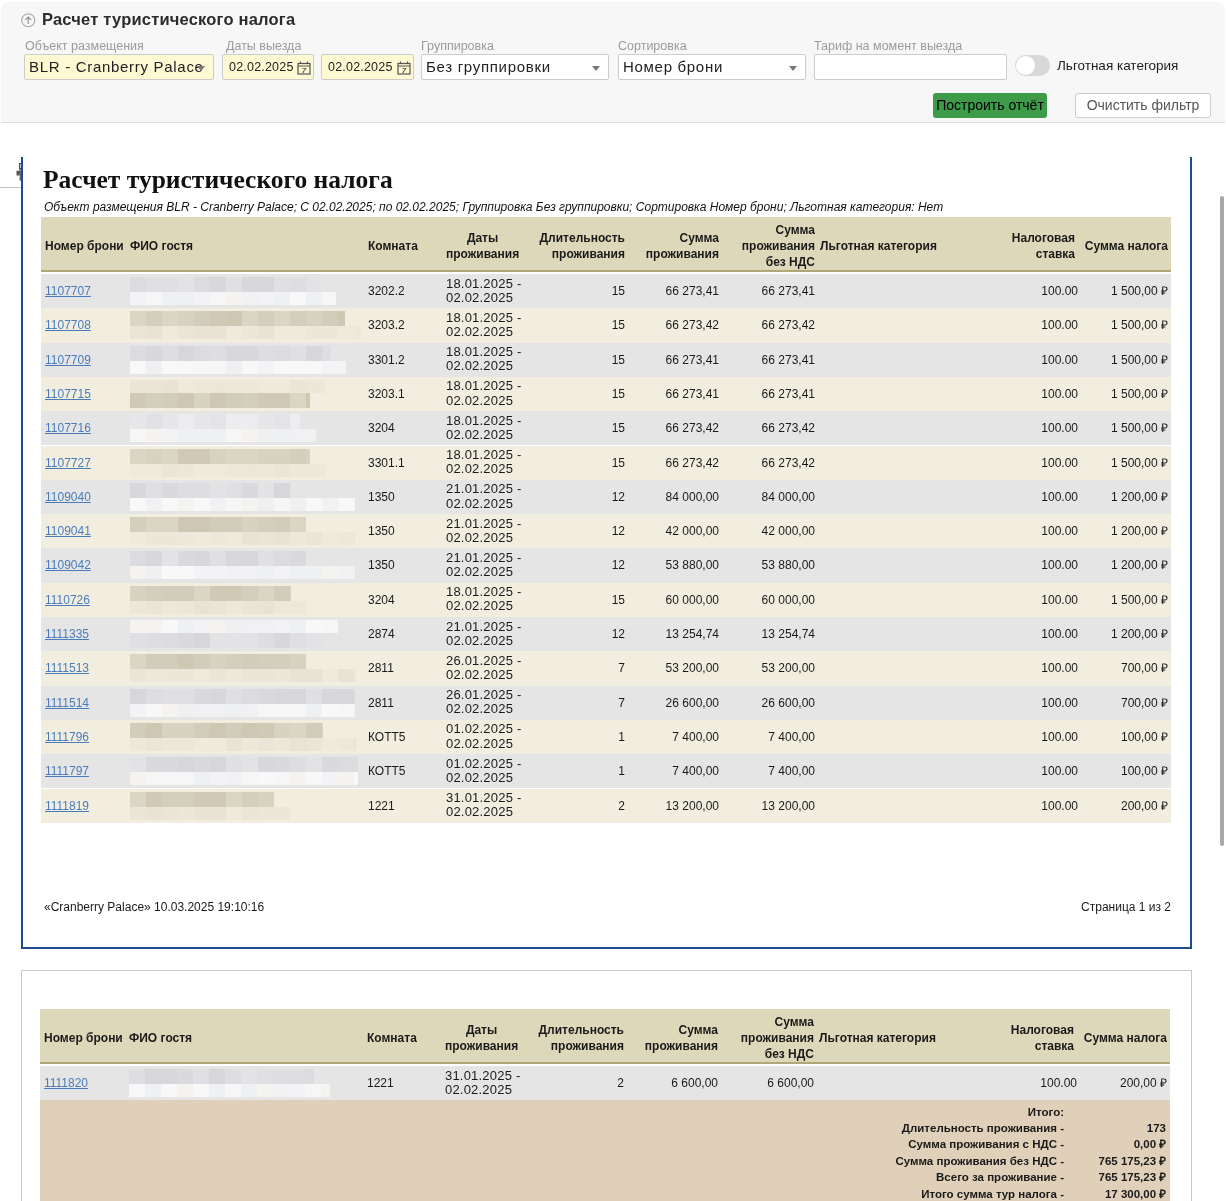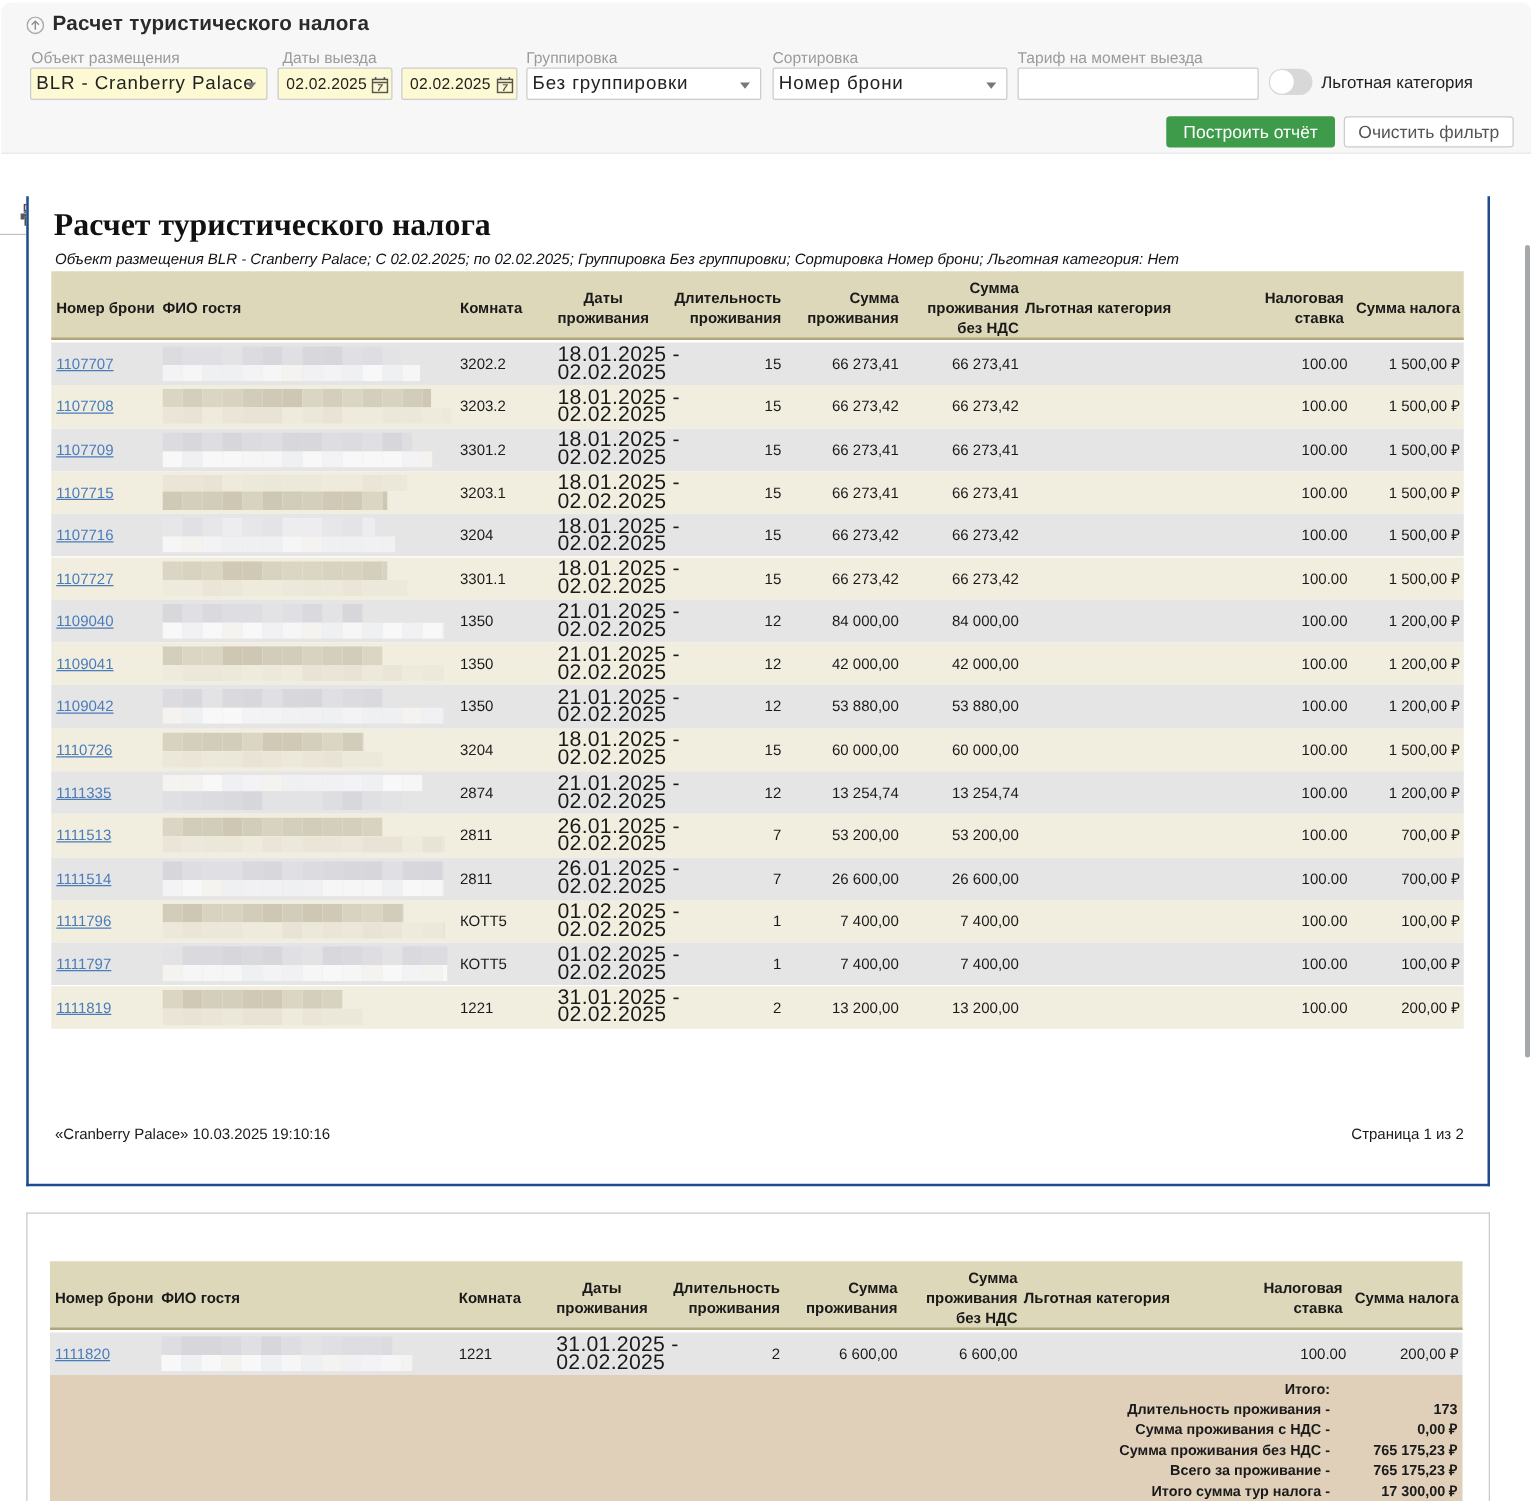--- a/index.html
+++ b/index.html
@@ -13,21 +13,21 @@
   background:#fff; font-size:15px; letter-spacing:0.7px; color:#222; line-height:24px; padding-left:4px; }
 .yellow { background:#fdf9d3; }
 .dt { font-size:12.5px; padding-left:6px; letter-spacing:0.2px; }
 .caret { position:absolute; right:8px; top:11px; width:0; height:0;
   border-left:4px solid transparent; border-right:4px solid transparent; border-top:5px solid #777; }
 .calico { position:absolute; right:2px; top:6px; }
 .toggle { position:absolute; left:1014px; top:53px; width:35px; height:21px; background:#d8d8d8; border-radius:11px; }
 .knob { position:absolute; left:1px; top:1px; width:19px; height:19px; background:#fff; border-radius:50%; }
 .toglbl { position:absolute; left:1056px; top:56px; font-size:13.5px; color:#1d1d1d; }
 .btn { position:absolute; top:91px; height:25px; border-radius:3px; font-size:14px; text-align:center; }
-.btn-green { left:932px; width:135px; background:#3d9b49; color:#ffffff; line-height:25px; }
+.btn-green { left:932px; width:114px; background:#3d9b49; color:#000000; line-height:25px; }
 .btn-white { left:1074px; width:136px; background:#fff; color:#555; border:1px solid #ccc; line-height:23px; }
 .toolbar { position:absolute; left:0; top:124px; width:1112px; height:32px; background:#fff;
   border-bottom:1px solid #c2c2c2;margin-top:32px; }
 .titem { position:absolute; top:0; height:32px; display:flex; align-items:center; font-size:12.5px; color:#333; }
 .tsep { position:absolute; top:3px; width:1px; height:26px; background:#ccc; }
 .page1 { position:absolute; left:21px; top:157px; width:1171px; height:792px; background:#fff;
   border:2px solid #1d4b8c; border-top:none; }
 .page2 { position:absolute; left:21px; top:970px; width:1171px; height:232px; background:#fff;
   border:1px solid #c9c9c9; border-bottom:none; overflow:hidden; }
 .rtitle { position:absolute; left:20px; top:8px; font-family:"Liberation Serif", serif;
@@ -45,21 +45,21 @@
 .hc6 { right:452px; top:13px; text-align:right; }
 .hc7 { right:356px; top:5px; text-align:right; }
 .hc8 { left:779px; top:21px; }
 .hc9 { right:96px; top:13px; text-align:right; }
 .hc10 { right:3px; top:21px; }
 .tbody { position:absolute; left:0; width:1130px; }
 .row { position:absolute; left:0; width:1130px; height:34.3px; font-size:12px; color:#1a1a1a; background:#e5e5e5; }
 .row.beige { background:#f1eee0;padding-left:25px; }
 .lnk { position:absolute; left:4px; top:10px; color:#4a7cba; text-decoration:underline; }
 .room { position:absolute; left:327px; top:10px; }
-.dates { position:absolute; left:405px; top:2.5px; line-height:14.2px; font-size:17px; letter-spacing:0.2px; }
+.dates { position:absolute; left:405px; top:2.5px; line-height:14.2px; font-size:13px; letter-spacing:0.2px; }
 .num { position:absolute; text-align:right; top:10px; }
 .rub { font-style:normal; line-height:0; }
 .c5 { right:546px; }
 .c6 { right:452px; }
 .c7 { right:356px; }
 .c9 { right:93px; }
 .c10 { right:3px; }
 .pfoot { position:absolute; font-size:12px; color:#1a1a1a; }
 .totals { position:absolute; left:0; width:1130px; height:110px; background:#e0d0ba;
   font-size:11.5px; font-weight:bold; color:#1a1a1a; }

